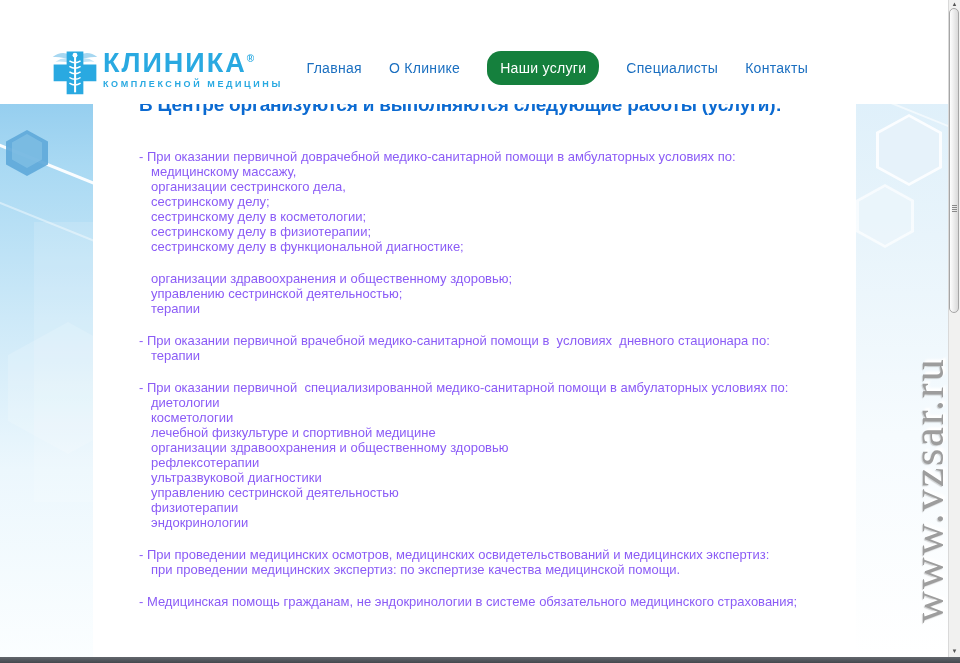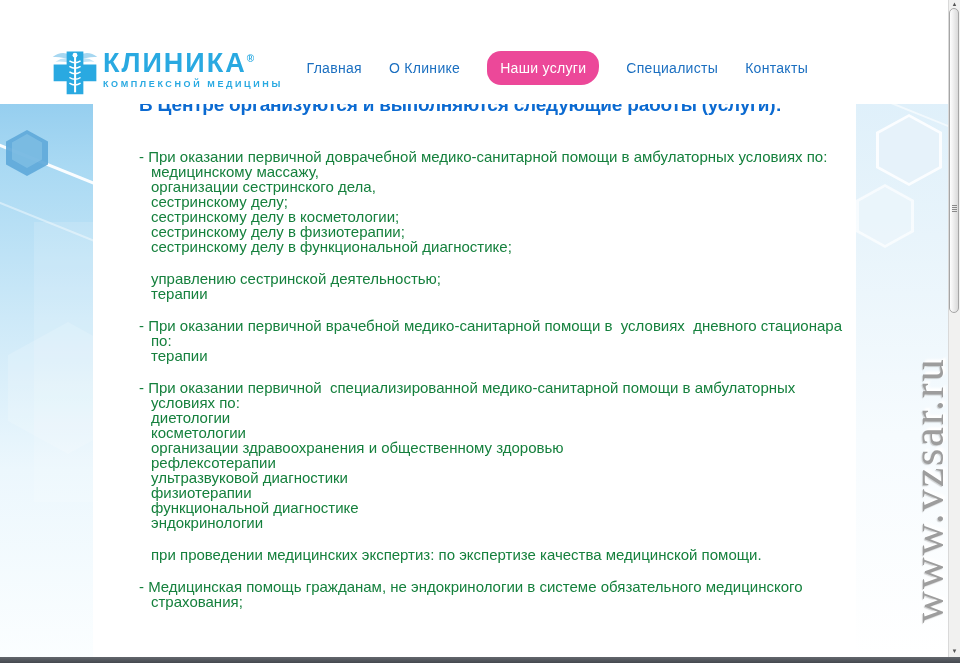--- a/index.html
+++ b/index.html
@@ -28,21 +28,21 @@
     color:#29a9e1; font-weight:bold; font-size:9px; letter-spacing:2.6px; margin-top:3px;
     white-space:nowrap;
     text-align:right;
   }
   .nav { margin-left:auto; }
   .nav ul { list-style:none; display:flex; align-items:center; gap:27px; }
   .nav-item {
     color:#1b6fc0; font-size:14px; letter-spacing:.3px; cursor:pointer; white-space:nowrap;
   }
   .nav-item.active {
-    background:#ec4899; color:#fff; padding:9px 13px;
+    background:#15803d; color:#fff; padding:9px 13px;
     border-radius:14px 14px 18px 14px;
   }
 
   
   .side-left {
     position:absolute; left:0; top:72px; width:93px; height:585px; overflow:hidden;
     background:linear-gradient(180deg,#8cc9ed 0%,#a9d9f3 16%,#cde9f8 42%,#ecf7fd 68%,#fbfeff 100%);
   }
   .side-right {
     position:absolute; left:856px; top:72px; width:92px; height:585px; overflow:hidden;
@@ -63,21 +63,21 @@
   .r-hex2 { left:0px; top:112px; width:58px; height:64px; opacity:.8; }
   .r-hex2 .ohex-inner { background:#ebf5fc; }
   .diag-r1 { width:200px; left:-50px; top:36px; opacity:.6; height:2px; }
 
   
   .main { position:absolute; left:139px; top:94px; width:722px; z-index:4; }
   .page-title {
     color:#0b6ad1; font-size:19px; font-weight:bold; letter-spacing:-.2px;
     margin-bottom:33px; white-space:nowrap;
   }
-  .block { padding-left:12px; margin-bottom:17px; color:#15803d; font-size:15px; line-height:15px; }
+  .block { padding-left:12px; margin-bottom:17px; color:#8b5cf6; font-size:13px; line-height:15px; }
   .lead { text-indent:-12px; white-space:pre-wrap; }
   .item { white-space:pre-wrap; }
 
   
   .watermark {
     position:absolute; left:928px; top:490px; z-index:6;
     transform:translate(-50%,-50%) rotate(-90deg);
     font-family:"Liberation Serif","DejaVu Serif",serif;
     font-size:44px; letter-spacing:2px; color:#9d9d9d; white-space:nowrap;
     text-shadow:2px 2px 2px #ffffff, 3px 3px 3px rgba(255,255,255,.9), -1px -1px 1px rgba(120,120,120,.35);
@@ -167,39 +167,42 @@
         <div class="block">
           <div class="lead">- При оказании первичной доврачебной медико-санитарной помощи в амбулаторных условиях по:</div>
           <div class="item">медицинскому массажу,</div>
           <div class="item">организации сестринского дела,</div>
           <div class="item">сестринскому делу;</div>
           <div class="item">сестринскому делу в косметологии;</div>
           <div class="item">сестринскому делу в физиотерапии;</div>
           <div class="item">сестринскому делу в функциональной диагностике;</div>
         </div>
         <div class="block">
+          <div class="item">организации здравоохранения и общественному здоровью;</div>
           <div class="item">управлению сестринской деятельностью;</div>
           <div class="item">терапии</div>
         </div>
         <div class="block">
           <div class="lead">- При оказании первичной врачебной медико-санитарной помощи в  условиях  дневного стационара по:</div>
           <div class="item">терапии</div>
         </div>
         <div class="block">
           <div class="lead">- При оказании первичной  специализированной медико-санитарной помощи в амбулаторных условиях по:</div>
           <div class="item">диетологии</div>
           <div class="item">косметологии</div>
+          <div class="item">лечебной физкультуре и спортивной медицине</div>
           <div class="item">организации здравоохранения и общественному здоровью</div>
           <div class="item">рефлексотерапии</div>
           <div class="item">ультразвуковой диагностики</div>
+          <div class="item">управлению сестринской деятельностью</div>
           <div class="item">физиотерапии</div>
-          <div class="item">функциональной диагностике</div>
           <div class="item">эндокринологии</div>
         </div>
         <div class="block">
+          <div class="lead">- При проведении медицинских осмотров, медицинских освидетельствований и медицинских экспертиз:</div>
           <div class="item">при проведении медицинских экспертиз: по экспертизе качества медицинской помощи.</div>
         </div>
         <div class="block">
           <div class="lead">- Медицинская помощь гражданам, не эндокринологии в системе обязательного медицинского страхования;</div>
         </div>
       </div>
   </div>
 
   <div class="watermark">www.vzsar.ru</div>
 

